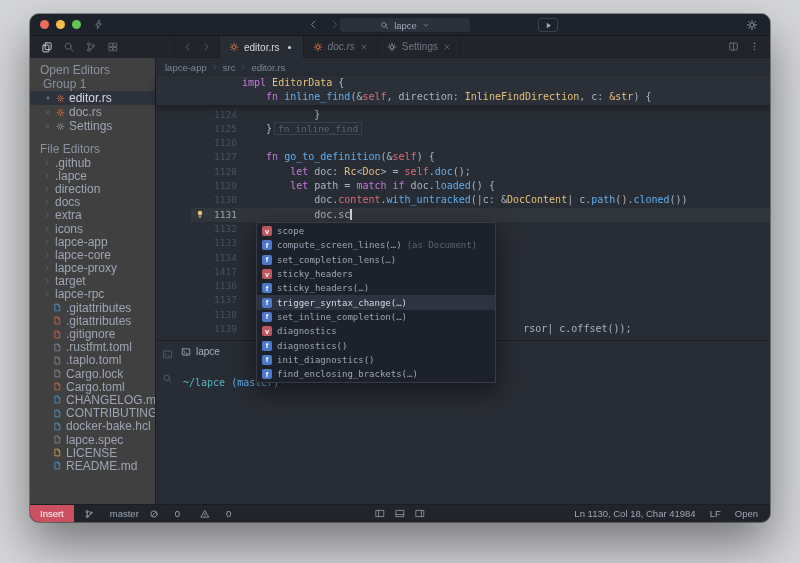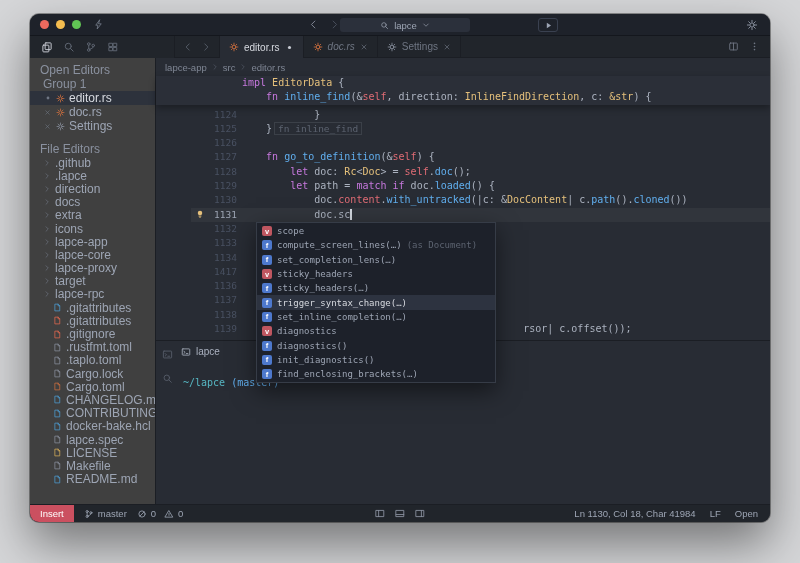--- a/index.html
+++ b/index.html
@@ -81,21 +81,21 @@
   
   .panel{height:164px;flex:none;border-top:1px solid #1b1e24;position:relative;z-index:1;color:#9da5b4;font-size:10px;}
   .rail{position:absolute;left:0;top:8px;width:22px;display:flex;flex-direction:column;align-items:center;gap:13px;color:#565d6a;}
   .panel-tab{position:absolute;left:25px;top:5px;display:flex;align-items:center;gap:5px;color:#aab1bf;}
   .term{position:absolute;left:27px;top:36px;font-family:"DejaVu Sans Mono","Liberation Mono",monospace;font-size:10px;white-space:pre;}
 
   
   .statusbar{position:absolute;bottom:0;left:0;right:0;height:18px;background:#21252b;border-top:1px solid #1b1e24;
              display:flex;align-items:center;font-size:9.5px;color:#9da5b4;z-index:30;}
   .mode{height:100%;display:flex;align-items:center;padding:0 10px;background:var(--insert-mode);color:#fff;}
-  .sb-group{display:flex;align-items:center;gap:4px;margin-left:10px;}
+  .sb-group{display:flex;align-items:center;gap:16px;margin-left:10px;}
   .sb-center{position:absolute;left:50%;transform:translateX(-50%);display:flex;gap:9px;color:#8a919f;}
   .sb-right{margin-left:auto;display:flex;gap:14px;padding-right:12px;align-items:center;}
 </style>
 </head>
 <body style="--accent: #61afef; --kw: #c678dd; --typ: #e5c07b; --fnc: #61afef; --slf: #e06c75; --prp: #e06c75; --pun: #abb2bf; --ghost: #5c6370; --chip-f: #4d78cc; --chip-v: #bf5660; --insert-mode: #cb5060; --rust-icon: #d0703f; --gear-icon: #8a919f; --light-red: #ed6a5e; --light-yellow: #f5bd4f; --light-green: #61c454; --term-path: #56b6c2; --term-branch: #61afef;">
 
 <div class="window">
 
   <div class="titlebar">
     <div class="lights">
@@ -497,29 +497,20 @@
           <div class="fe-row file-row">
             <span class="icn" style="color: rgb(216, 176, 90);">
               <svg width="9" height="9" viewBox="0 0 16 16" fill="none" stroke="currentColor" stroke-width="1.3" stroke-linecap="round" stroke-linejoin="round">
                 <path d="M4 2h5l3 3v9H4z"></path>
                 <path d="M9 2v3h3"></path>
               </svg>
             </span>
             <span>LICENSE</span>
           </div>
           <div class="fe-row file-row">
-            <span class="icn" style="color: rgb(138, 145, 159);">
-              <svg width="9" height="9" viewBox="0 0 16 16" fill="none" stroke="currentColor" stroke-width="1.3" stroke-linecap="round" stroke-linejoin="round">
-                <path d="M4 2h5l3 3v9H4z"></path>
-                <path d="M9 2v3h3"></path>
-              </svg>
-            </span>
-            <span>Makefile</span>
-          </div>
-          <div class="fe-row file-row">
             <span class="icn" style="color: rgb(77, 159, 214);">
               <svg width="9" height="9" viewBox="0 0 16 16" fill="none" stroke="currentColor" stroke-width="1.3" stroke-linecap="round" stroke-linejoin="round">
                 <path d="M4 2h5l3 3v9H4z"></path>
                 <path d="M9 2v3h3"></path>
               </svg>
             </span>
             <span>README.md</span>
           </div>
         </div>
     </div>

